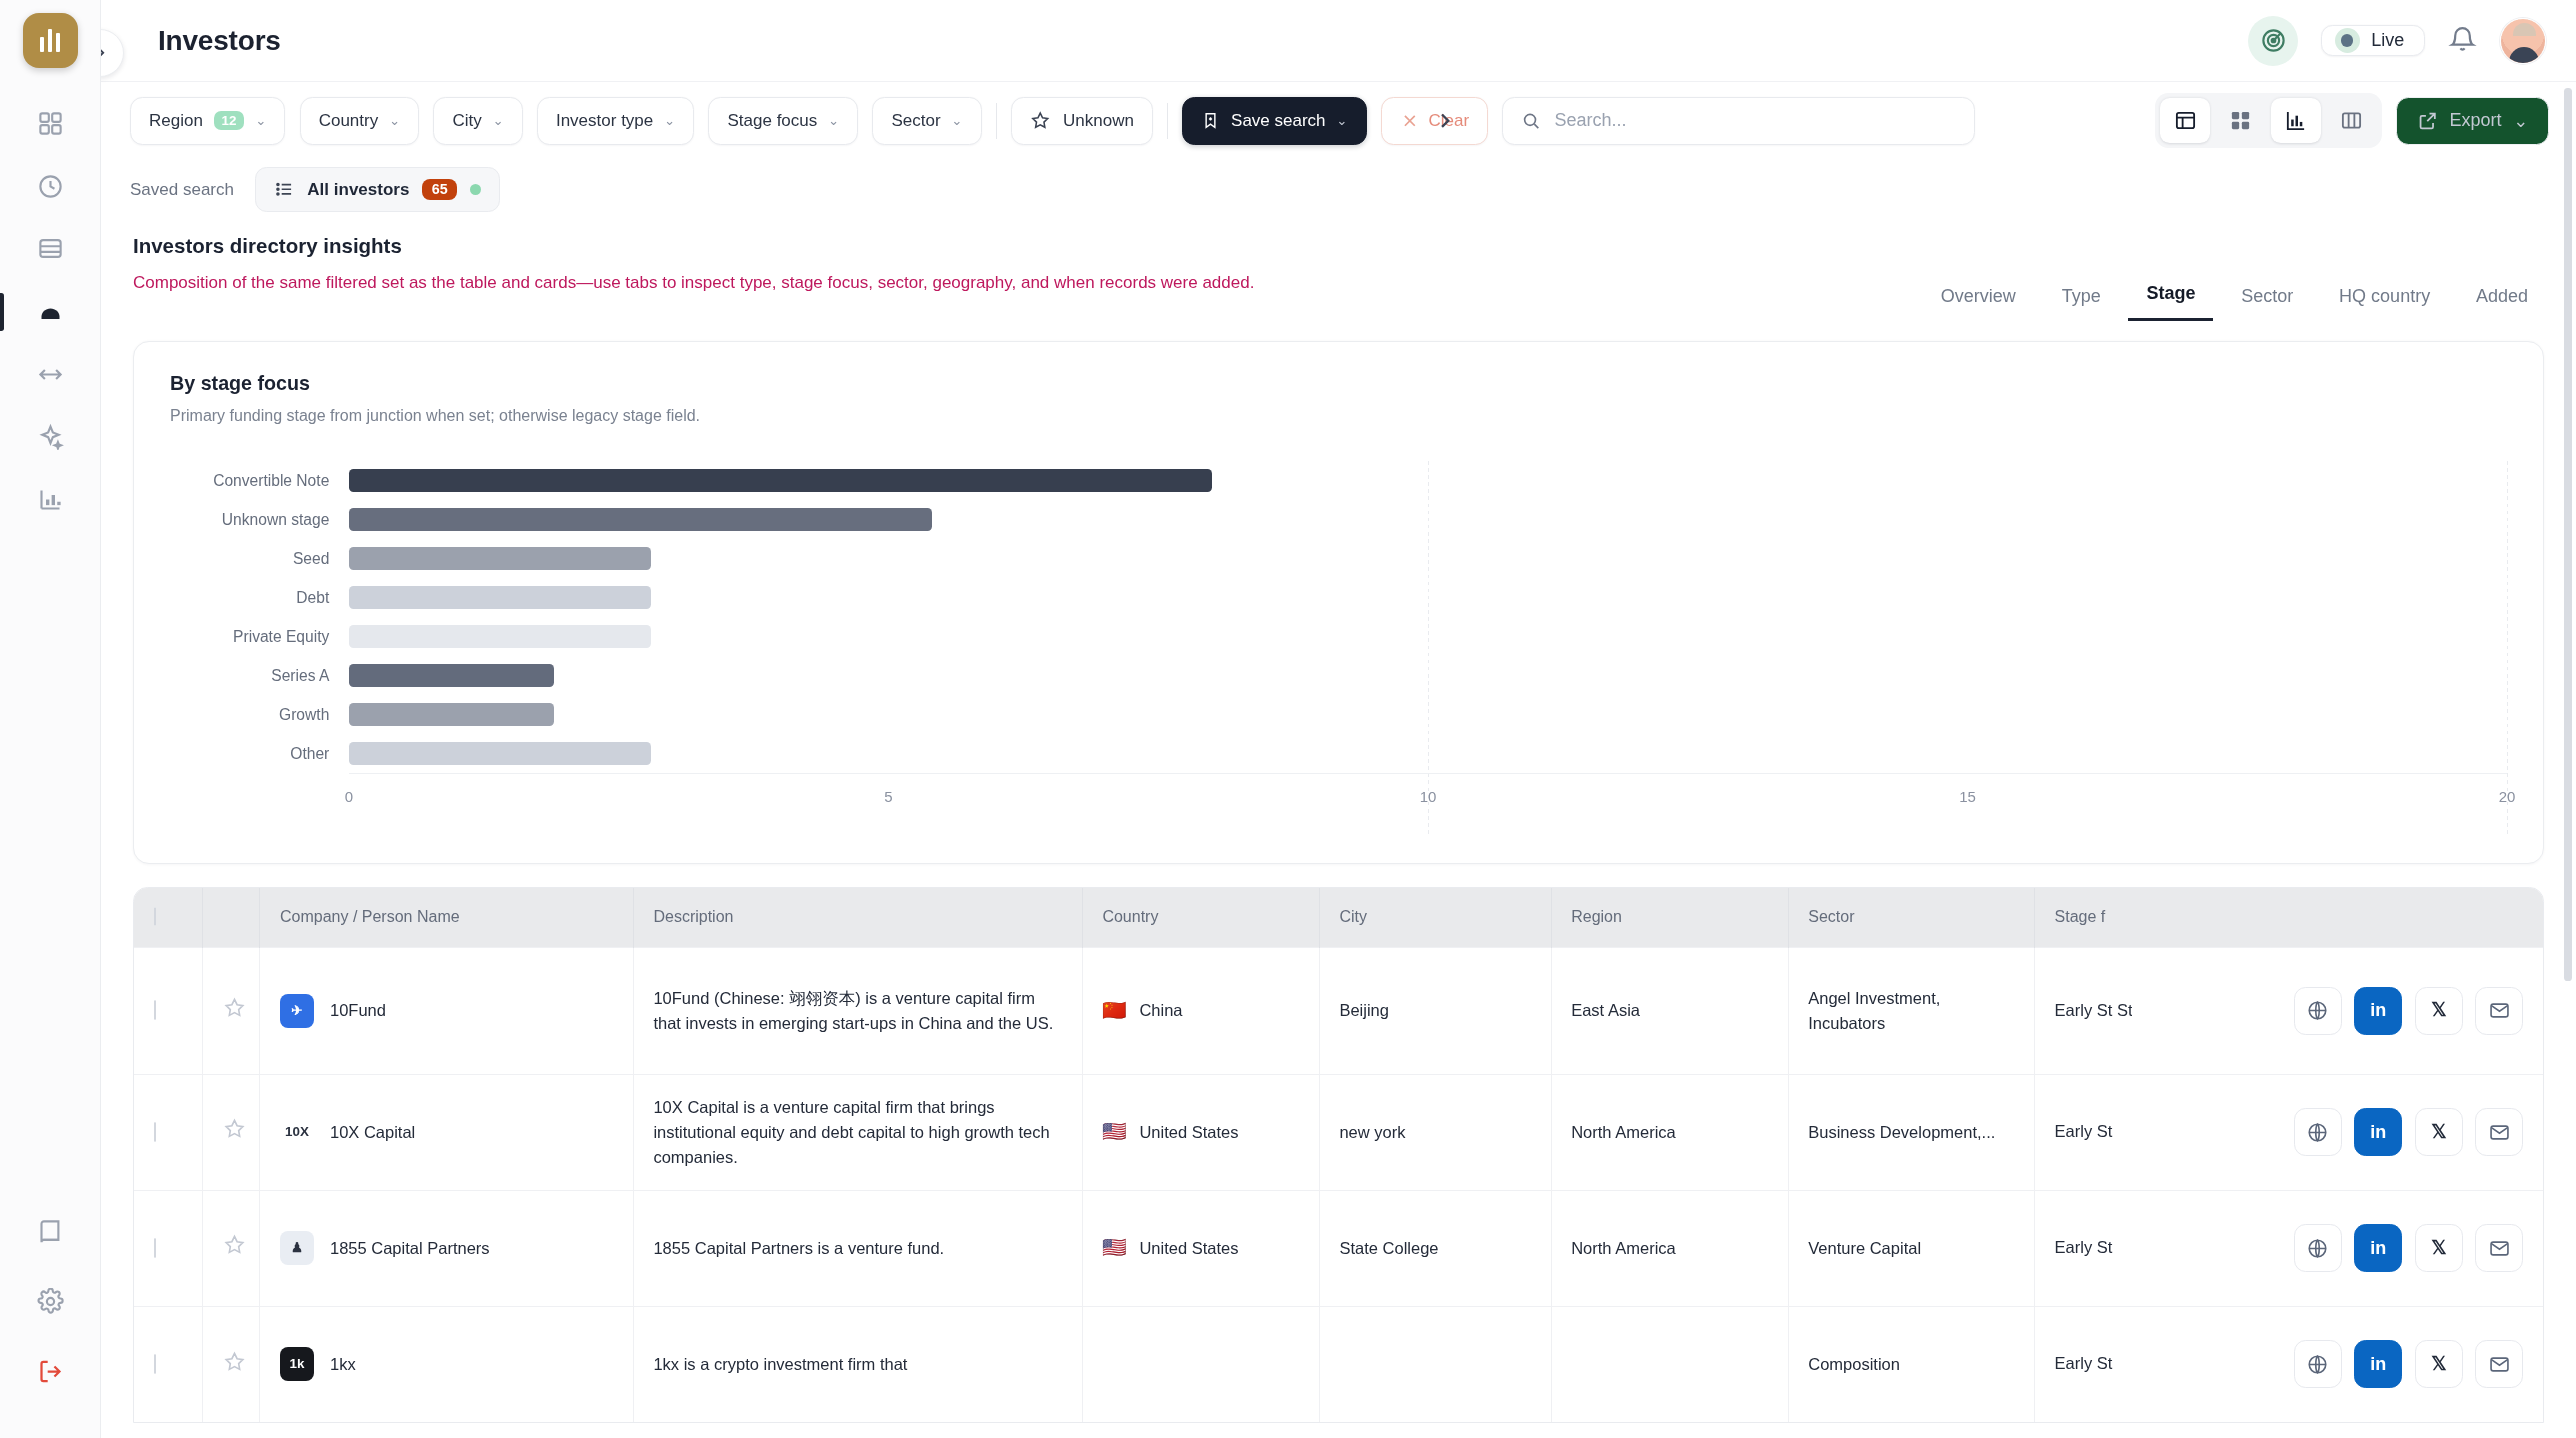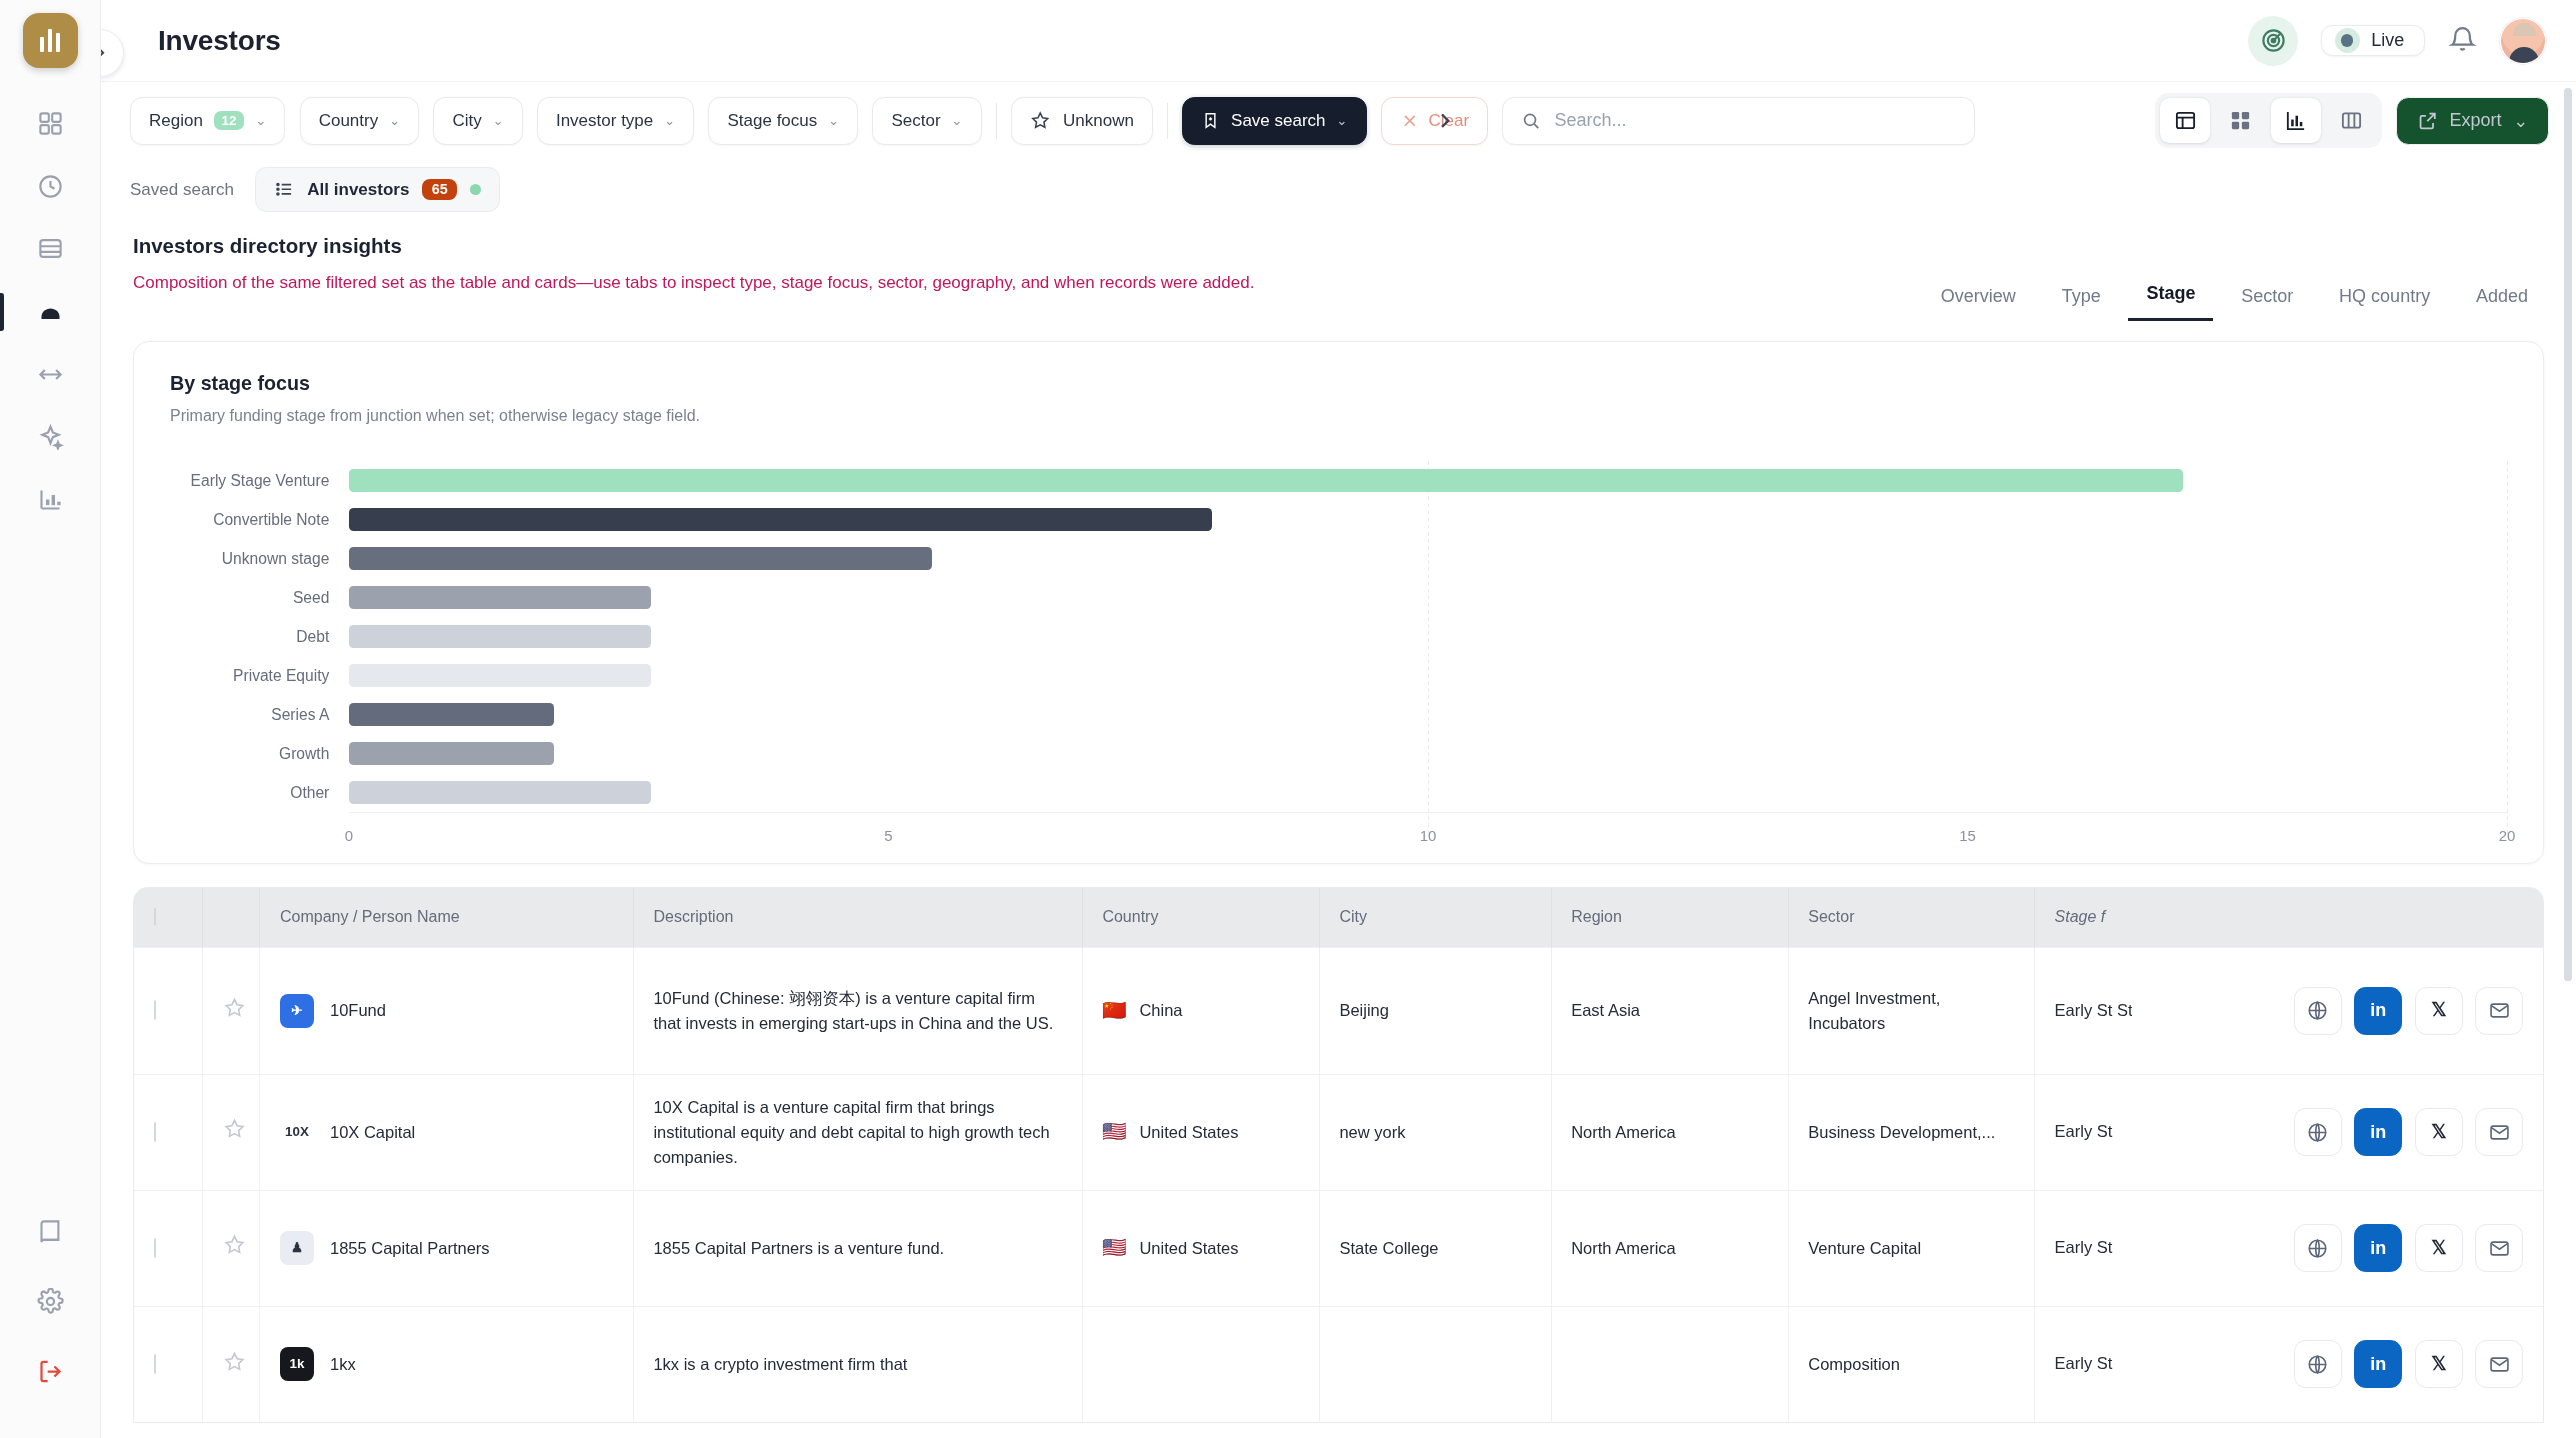--- a/index.html
+++ b/index.html
@@ -140,21 +140,21 @@
         background: repeating-linear-gradient(to bottom, #e9ebef 0 3.6px, transparent 3.6px 7.1px); }
   .axis { position: relative; margin-left: 179px; border-top: 0.9px solid #eef0f3; height: 41px; }
   .tick { position: absolute; top: 14.3px; transform: translateX(-50%); font-size: 15px; color: #8a91a0; }
 
   
   .table-wrap { margin: 23px 32px 0 32px; border: 0.9px solid #e9ebef; border-top-left-radius: 14.3px;
                 border-top-right-radius: 14.3px; overflow: hidden; background: #fff; }
   table { width: 100%; border-collapse: collapse; table-layout: fixed; }
   thead th { background: #e9eaec; text-align: left; font-size: 16px; font-weight: 500; color: #646c7b;
              padding: 19.7px 19.7px; border-right: 0.9px solid #dfe1e5; height: 59px; }
-  thead th:last-child { border-right: none; font-style: italic; }
+  thead th:last-child { border-right: none; }
   tbody td { padding: 19.7px; font-size: 16.5px; color: #242b39; border-top: 0.9px solid #eff0f3;
              border-right: 0.9px solid #eff0f3; vertical-align: middle; line-height: 1.5; }
   tbody td:last-child { border-right: none; }
   .c-check { width: 52px; } .c-star { width: 43px; } .c-name { width: 282px; }
   .c-desc { width: 339px; } .c-country { width: 179px; } .c-city { width: 175px; }
   .c-region { width: 179px; } .c-sector { width: 186px; } .c-stage { width: 384px; }
   .cbox { width: 23px; height: 23px; border: 1.3px solid #d3d7de; border-radius: 6.3px; background: #fff; cursor: pointer; }
   .starcell { color: #c3c8d2; cursor: pointer; }
   .namecell { display: flex; align-items: center; gap: 16px; }
   .logo-sq { width: 34px; height: 34px; border-radius: 8px; display: flex; align-items: center;
@@ -433,26 +433,20 @@
       <div class="card-sub">Primary funding stage from junction when set; otherwise legacy stage field.</div>
 
       <div class="chart">
         <div class="gridlines" id="gridlines">
             <div class="gl" style="left: 25%;"></div>
             <div class="gl" style="left: 50%;"></div>
             <div class="gl" style="left: 75%;"></div>
             <div class="gl" style="left: 100%;"></div>
           </div>
         <div class="rows" id="bar-rows">
-            <div class="row">
-              <div class="cat">Early Stage Venture</div>
-              <div class="track">
-                <div class="bar" style="width: 85%; background: rgb(159, 224, 191);"></div>
-              </div>
-            </div>
             <div class="row">
               <div class="cat">Convertible Note</div>
               <div class="track">
                 <div class="bar" style="width: 40%; background: rgb(55, 63, 79);"></div>
               </div>
             </div>
             <div class="row">
               <div class="cat">Unknown stage</div>
               <div class="track">
                 <div class="bar" style="width: 27%; background: rgb(103, 110, 126);"></div>

